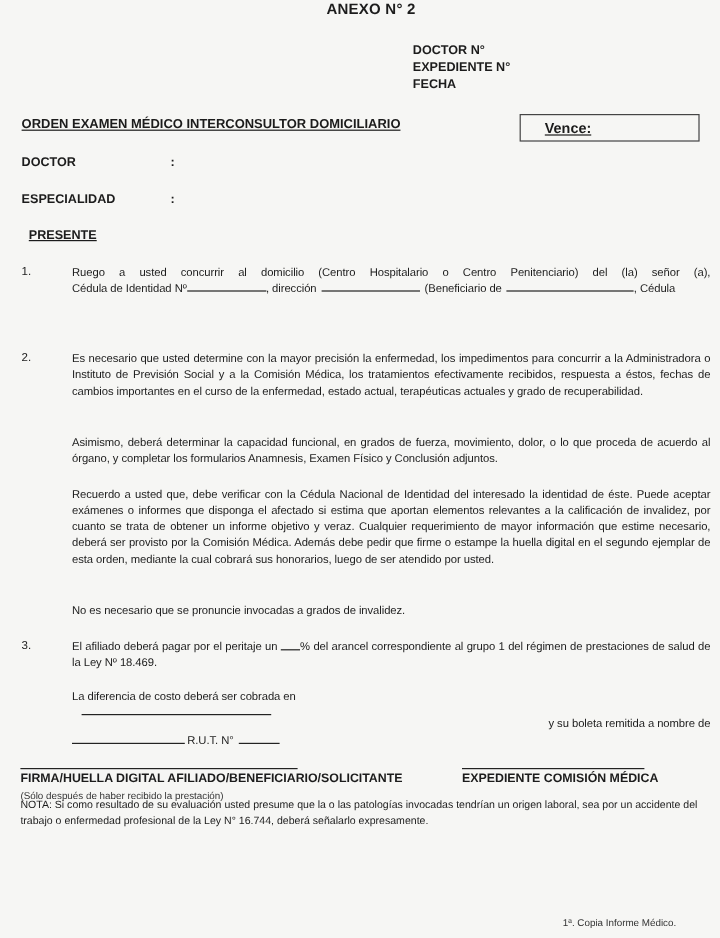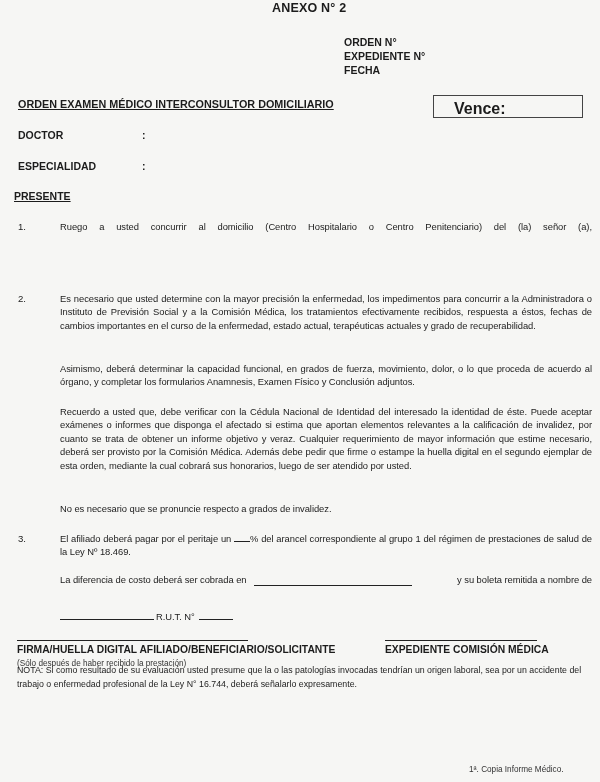--- a/index.html
+++ b/index.html
@@ -16,75 +16,84 @@
   .hdr { font-size: 10.5px; font-weight: bold; line-height: 14px; }
   .label { font-size: 10.5px; font-weight: bold; }
   .para {
     font-size: 9.4px; line-height: 13.4px; text-align: justify;
     text-align-last: left; letter-spacing: -0.05px;
   }
   .num { font-size: 9.6px; }
   .blank { display: inline-block; border-bottom: 1px solid #222; height: 9px; vertical-align: baseline; }
   .vence-box {
     border: 1.2px solid #444; box-sizing: border-box;
-    font-size: 16px; font-weight: bold; padding: 4px 0 0 20px;
+    font-size: 12px; font-weight: bold; padding: 4px 0 0 20px; text-decoration: underline;
   }
   .sigline { border-top: 1px solid #222; height: 0; }
   .small { font-size: 8.2px; color: #333; }
   .note { font-size: 8.8px; line-height: 14px; }
 </style>
 </head>
 <body>
 
 <div class="abs title" style="left:272px; top:1px;">ANEXO N° 2</div>
 
 <div class="abs hdr" style="left:344px; top:35px;">
-  <div>ORDEN N°</div>
+  <div>DOCTOR N°</div>
   <div>EXPEDIENTE N°</div>
   <div>FECHA</div>
 </div>
 
 <div class="abs label u" style="left:18px; top:98px; font-size:10.8px;">ORDEN EXAMEN MÉDICO INTERCONSULTOR DOMICILIARIO</div>
 
 <div class="abs vence-box" style="left:433px; top:95px; width:150px; height:23px;">
   <span>Vence:</span>
 </div>
 
 <div class="abs label" style="left:18px; top:129px;">DOCTOR</div>
 <div class="abs label" style="left:142px; top:129px;">:</div>
 
 <div class="abs label" style="left:18px; top:160px;">ESPECIALIDAD</div>
 <div class="abs label" style="left:142px; top:160px;">:</div>
 
-<div class="abs label u" style="left:14px; top:190px;">PRESENTE</div>
+<div class="abs label u" style="left:24px; top:190px;">PRESENTE</div>
 
 <div class="abs num" style="left:18px; top:221px;">1.</div>
 <div class="abs para" style="left:60px; top:220px; width:532px;">
   <div style="text-align:justify; text-align-last:justify;">Ruego a usted concurrir al domicilio (Centro Hospitalario o Centro Penitenciario) del (la) señor (a),</div>
+  <div style="display:flex; align-items:baseline; white-space:nowrap;">
+    <span>Cédula de Identidad Nº</span>
+    <span class="blank" style="width:66px;"></span>
+    <span>, dirección</span>
+    <span class="blank" style="width:82px; margin-left:4px;"></span>
+    <span style="margin-left:4px;">(Beneficiario de</span>
+    <span class="blank" style="width:106px; margin-left:4px;"></span>
+    <span>, Cédula</span>
+  </div>
 </div>
 
 <div class="abs num" style="left:18px; top:293px;">2.</div>
 <div class="abs para" style="left:60px; top:292px; width:532px;">Es necesario que usted determine con la mayor precisión la enfermedad, los impedimentos para concurrir a la Administradora o Instituto de Previsión Social y a la Comisión Médica, los tratamientos efectivamente recibidos, respuesta a éstos, fechas de cambios importantes en el curso de la enfermedad, estado actual, terapéuticas actuales y grado de recuperabilidad.</div>
 <div class="abs para" style="left:60px; top:362px; width:532px;">Asimismo, deberá determinar la capacidad funcional, en grados de fuerza, movimiento, dolor, o lo que proceda de acuerdo al órgano, y completar los formularios Anamnesis, Examen Físico y Conclusión adjuntos.</div>
 <div class="abs para" style="left:60px; top:405px; width:532px;">Recuerdo a usted que, debe verificar con la Cédula Nacional de Identidad del interesado la identidad de éste. Puede aceptar exámenes o informes que disponga el afectado si estima que aportan elementos relevantes a la calificación de invalidez, por cuanto se trata de obtener un informe objetivo y veraz. Cualquier requerimiento de mayor información que estime necesario, deberá ser provisto por la Comisión Médica. Además debe pedir que firme o estampe la huella digital en el segundo ejemplar de esta orden, mediante la cual cobrará sus honorarios, luego de ser atendido por usted.</div>
-<div class="abs para" style="left:60px; top:502px; width:532px;">No es necesario que se pronuncie respecto a grados de invalidez.</div>
+<div class="abs para" style="left:60px; top:502px; width:532px;">No es necesario que se pronuncie invocadas a grados de invalidez.</div>
 
 <div class="abs num" style="left:18px; top:533px;">3.</div>
 <div class="abs para" style="left:60px; top:532px; width:532px;">
   <span>El afiliado deberá pagar por el peritaje un</span>
   <span class="blank" style="width:16px;"></span><span>% del arancel correspondiente al grupo 1 del régimen de prestaciones de salud de la Ley Nº 18.469.</span>
 </div>
 
 <div class="abs para" style="left:60px; top:573px; width:532px;">
-  <div style="display:flex; align-items:flex-end; white-space:nowrap;">
+  <div style="display:flex; align-items:flex-start; white-space:nowrap;flex-direction:column;">
     <span>La diferencia de costo deberá ser cobrada en</span>
     <span class="blank" style="width:158px; margin-left:8px;"></span>
     <span style="margin-left:auto;">y su boleta remitida a nombre de</span>
   </div>
-  <div style="display:flex; align-items:baseline; white-space:nowrap;margin-top:24px;">
+  <div style="display:flex; align-items:baseline; white-space:nowrap;">
     <span class="blank" style="width:94px;"></span>
     <span style="margin-left:2px;">R.U.T. N°</span>
     <span class="blank" style="width:34px; margin-left:4px;"></span>
   </div>
 </div>
 
 <div class="abs sigline" style="left:17px; top:640px; width:231px;"></div>
 <div class="abs b" style="left:17px; top:644px; font-size:10.3px;">FIRMA/HUELLA DIGITAL AFILIADO/BENEFICIARIO/SOLICITANTE</div>
 <div class="abs small" style="left:17px; top:659px;">(Sólo después de haber recibido la prestación)</div>
 

